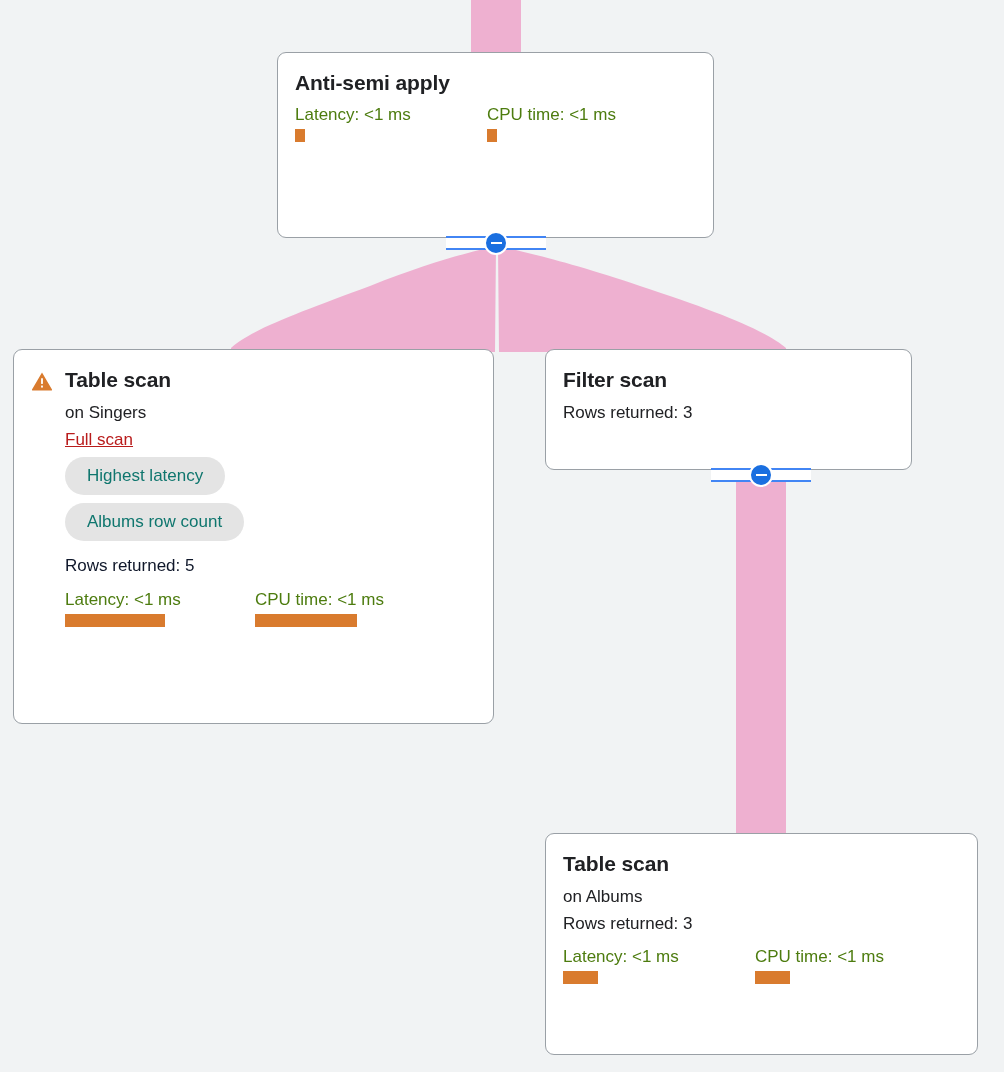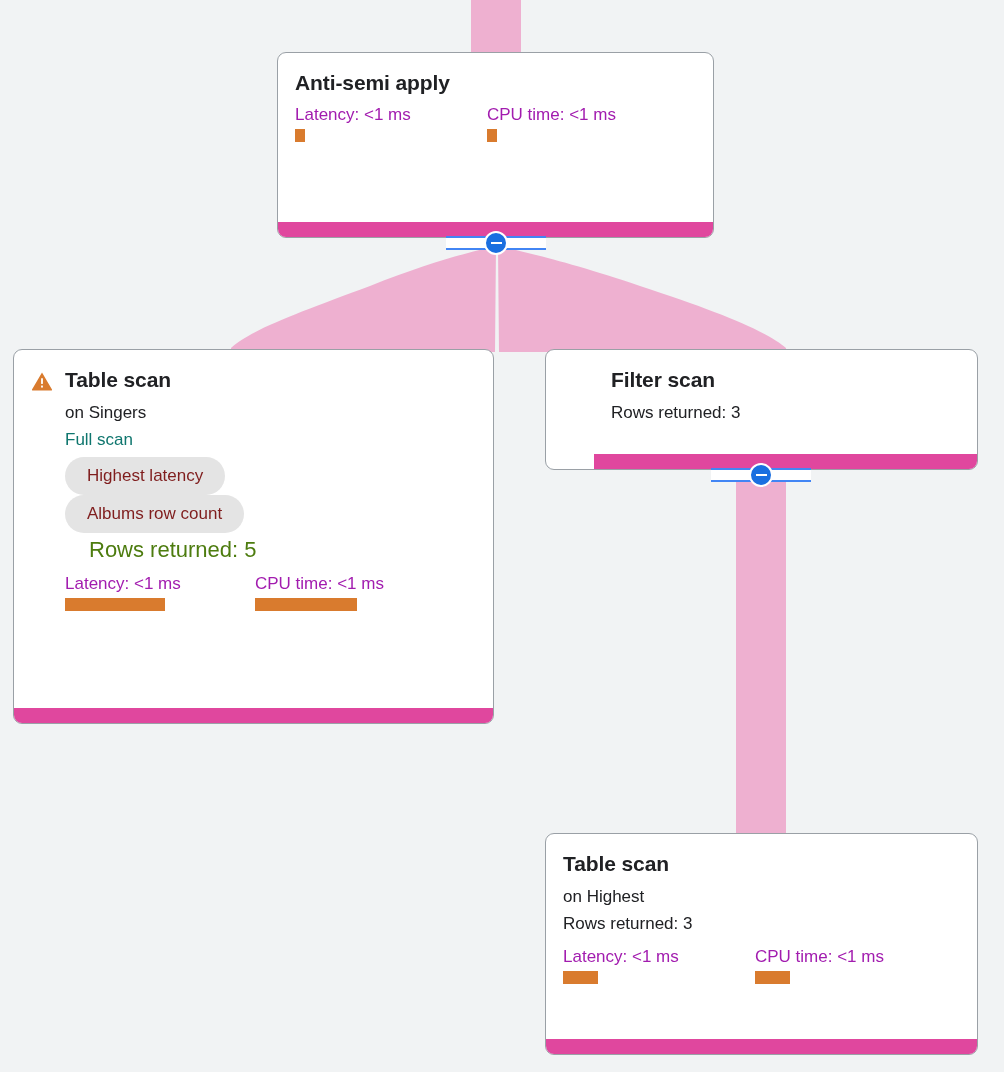--- a/index.html
+++ b/index.html
@@ -30,21 +30,21 @@
 
   
   .node {
     position: absolute;
     box-sizing: border-box;
     background: #ffffff;
     border: 1px solid #9aa0a6;
     border-radius: 9px;
     overflow: hidden;
     display: flex;
-    flex-direction: column;
+    flex-direction: row;
   }
   .node-body {
     flex: 1 1 auto;
     padding: 18px 17px 8px 17px;
   }
   .node-footer {
     height: 15px;
     background: #e0479e;
     flex: 0 0 auto;
   }
@@ -67,52 +67,53 @@
     color: #202124;
     line-height: 24px;
     letter-spacing: -0.1px;
   }
   .sub-line {
     font-size: 17px;
     color: #202124;
     line-height: 27px;
   }
   .sub-line.muted {
-    color: #0f766e;
+    color: #b91c1c;
+    text-decoration: underline;
   }
   .badges {
     margin: 4px 0 3px 0;
   }
   .badge {
     display: inline-block;
     background: #e4e4e4;
-    color: #7f1d1d;
+    color: #0f766e;
     font-size: 17px;
     line-height: 20px;
     padding: 9px 22px;
     border-radius: 22px;
+    margin-bottom: 8px;
   }
   .rows-line {
-    font-size: 22px;
+    font-size: 17px;
+    color: #0f172a;
+    line-height: 28px;
+  }
+
+  .metrics {
+    display: flex;
+    margin-top: 9px;
+  }
+  .metric {
+    display: flex;
+    flex-direction: column;
+  }
+  .metric-label {
+    font-size: 17px;
     color: #4d7c0f;
-    line-height: 28px;
-    margin-left: 24px;
-  }
-
-  .metrics {
-    display: flex;
-    margin-top: 9px;
-  }
-  .metric {
-    display: flex;
-    flex-direction: column;
-  }
-  .metric-label {
-    font-size: 17px;
-    color: #a21caf;
     line-height: 22px;
     white-space: nowrap;
   }
   .metric-bar {
     height: 13px;
     background: #d97b2e;
     margin-top: 3px;
   }
 
   
@@ -237,41 +238,41 @@
           <div class="metric">
             <div class="metric-label">CPU time: &lt;1 ms</div>
             <div class="metric-bar" style="width:102px;"></div>
           </div>
         </div>
       </div>
     </div>
     <div class="node-footer"></div>
   </div>
 
-  <div class="node" style="left:545px; top:349px; width:433px; height:121px;padding-left:48px;">
+  <div class="node" style="left:545px; top:349px; width:367px; height:121px;">
     <div class="node-body">
       <div class="title-row">
         <div class="node-title">Filter scan</div>
       </div>
       <div class="sub-line">Rows returned: 3</div>
     </div>
     <div class="node-footer"></div>
   </div>
 
   <div class="handle" style="left:711px; top:463px;">
     <div class="rail"></div>
     <div class="knob"></div>
   </div>
 
   <div class="node" style="left:545px; top:833px; width:433px; height:222px;">
     <div class="node-body">
       <div class="title-row">
         <div class="node-title">Table scan</div>
       </div>
-      <div class="sub-line">on Highest</div>
+      <div class="sub-line">on Albums</div>
       <div class="sub-line">Rows returned: 3</div>
       <div class="metrics">
         <div class="metric" style="width:192px;">
           <div class="metric-label">Latency: &lt;1 ms</div>
           <div class="metric-bar" style="width:35px;"></div>
         </div>
         <div class="metric">
           <div class="metric-label">CPU time: &lt;1 ms</div>
           <div class="metric-bar" style="width:35px;"></div>
         </div>

